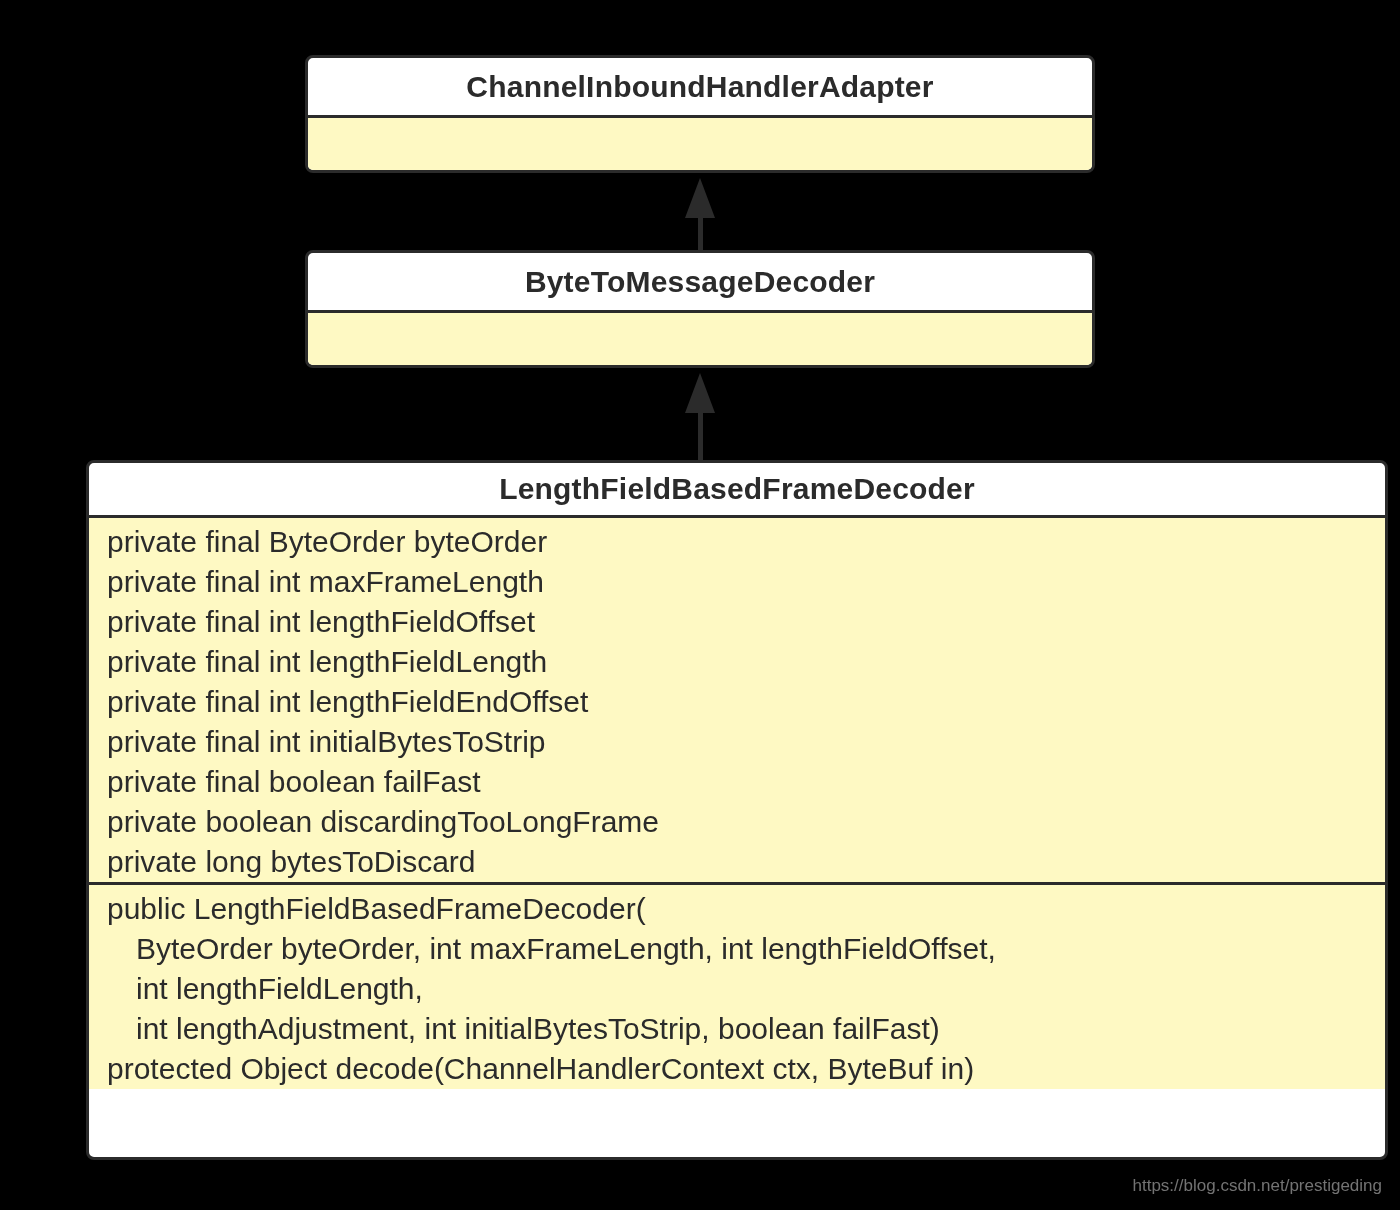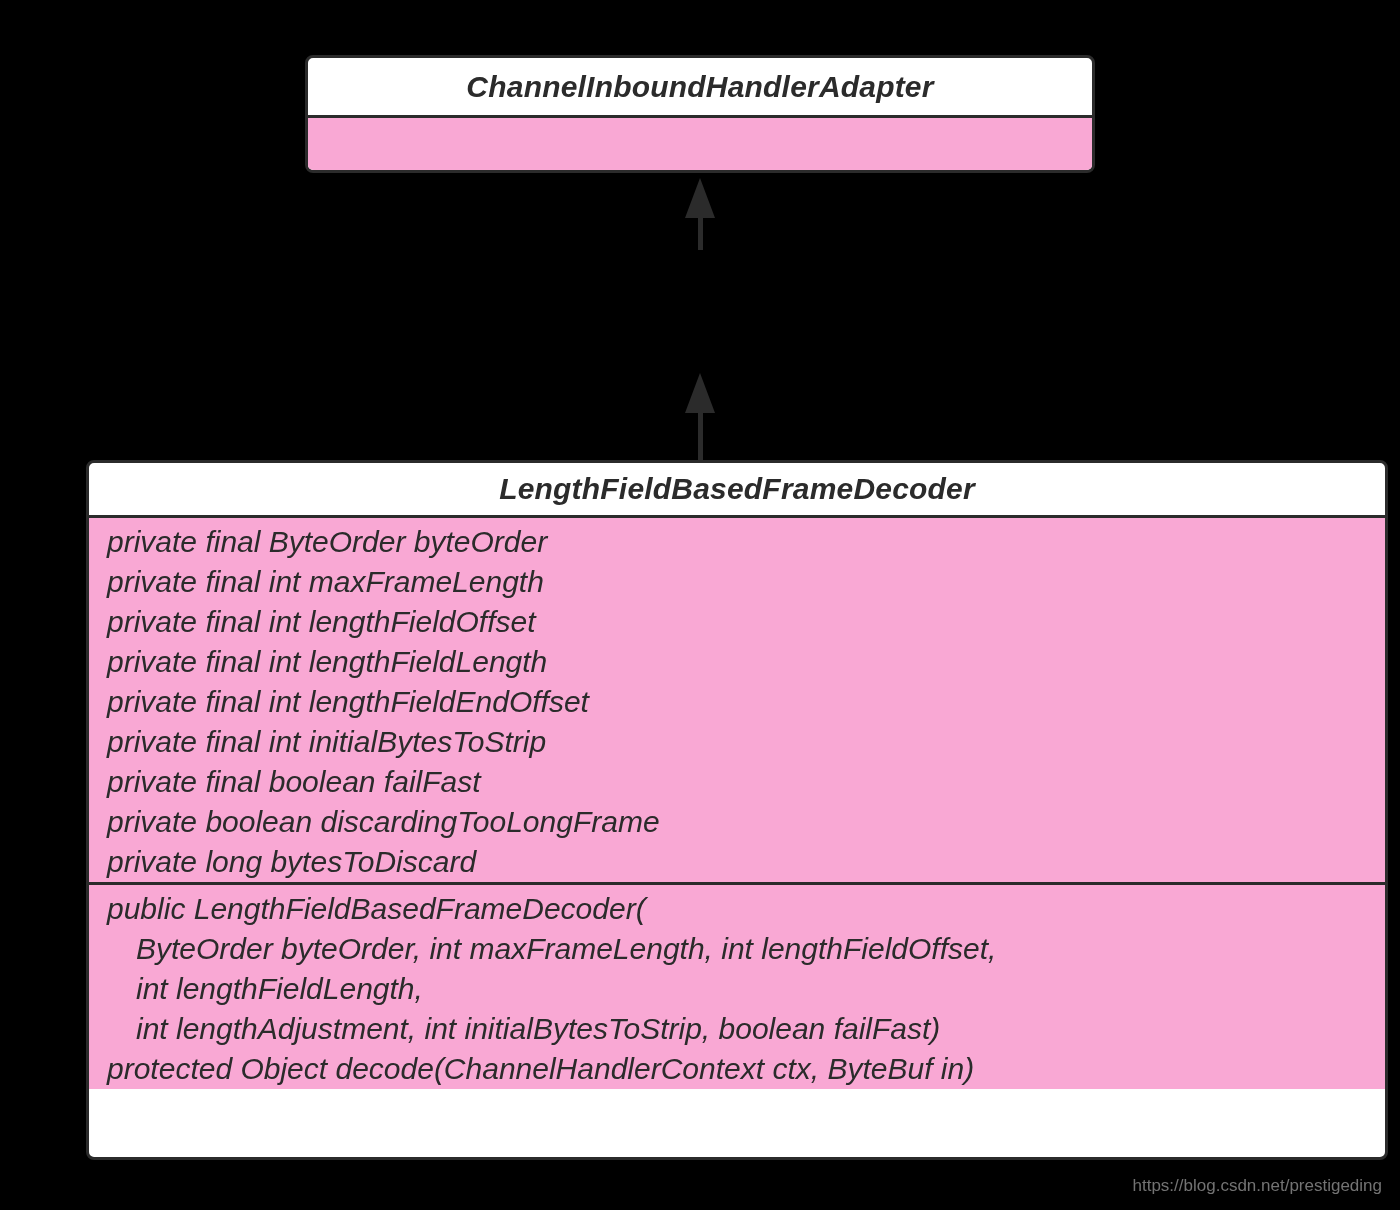--- a/index.html
+++ b/index.html
@@ -21,40 +21,39 @@
   }
 
   
   .uml-box {
     position: absolute;
     background: #ffffff;
     border: 3px solid #2b2b2b;
     border-radius: 8px;
     box-sizing: border-box;
     overflow: hidden;
-    font-style: italic;
   }
 
   .uml-title {
     text-align: center;
     font-weight: bold;
     color: #2b2b2b;
     letter-spacing: 0.2px;
     box-sizing: border-box;
   }
 
   .uml-divider {
     height: 3px;
     background: #2b2b2b;
     width: 100%;
   }
 
   .uml-section {
     box-sizing: border-box;
-    background: #f9a8d4;
+    background: #fef9c3;
   }
 
   
   .box-small {
     left: 305px;
     width: 790px;
     height: 118px;
   }
   #box-channel-inbound-handler-adapter { top: 55px; }
   #box-byte-to-message-decoder { top: 250px; }
@@ -152,20 +151,25 @@
     <div class="uml-title">ChannelInboundHandlerAdapter</div>
     <div class="uml-divider"></div>
     <div class="uml-section"></div>
   </div>
 
   <div class="arrow" id="arrow-btmd-to-ciha">
     <div class="head"></div>
     <div class="shaft"></div>
   </div>
 
+  <div class="uml-box box-small" id="box-byte-to-message-decoder">
+    <div class="uml-title">ByteToMessageDecoder</div>
+    <div class="uml-divider"></div>
+    <div class="uml-section"></div>
+  </div>
 
   <div class="arrow" id="arrow-lfbfd-to-btmd">
     <div class="head"></div>
     <div class="shaft"></div>
   </div>
 
   <div class="uml-box" id="box-length-field-based-frame-decoder">
     <div class="uml-title">LengthFieldBasedFrameDecoder</div>
     <div class="uml-divider"></div>
     <div class="uml-section">

